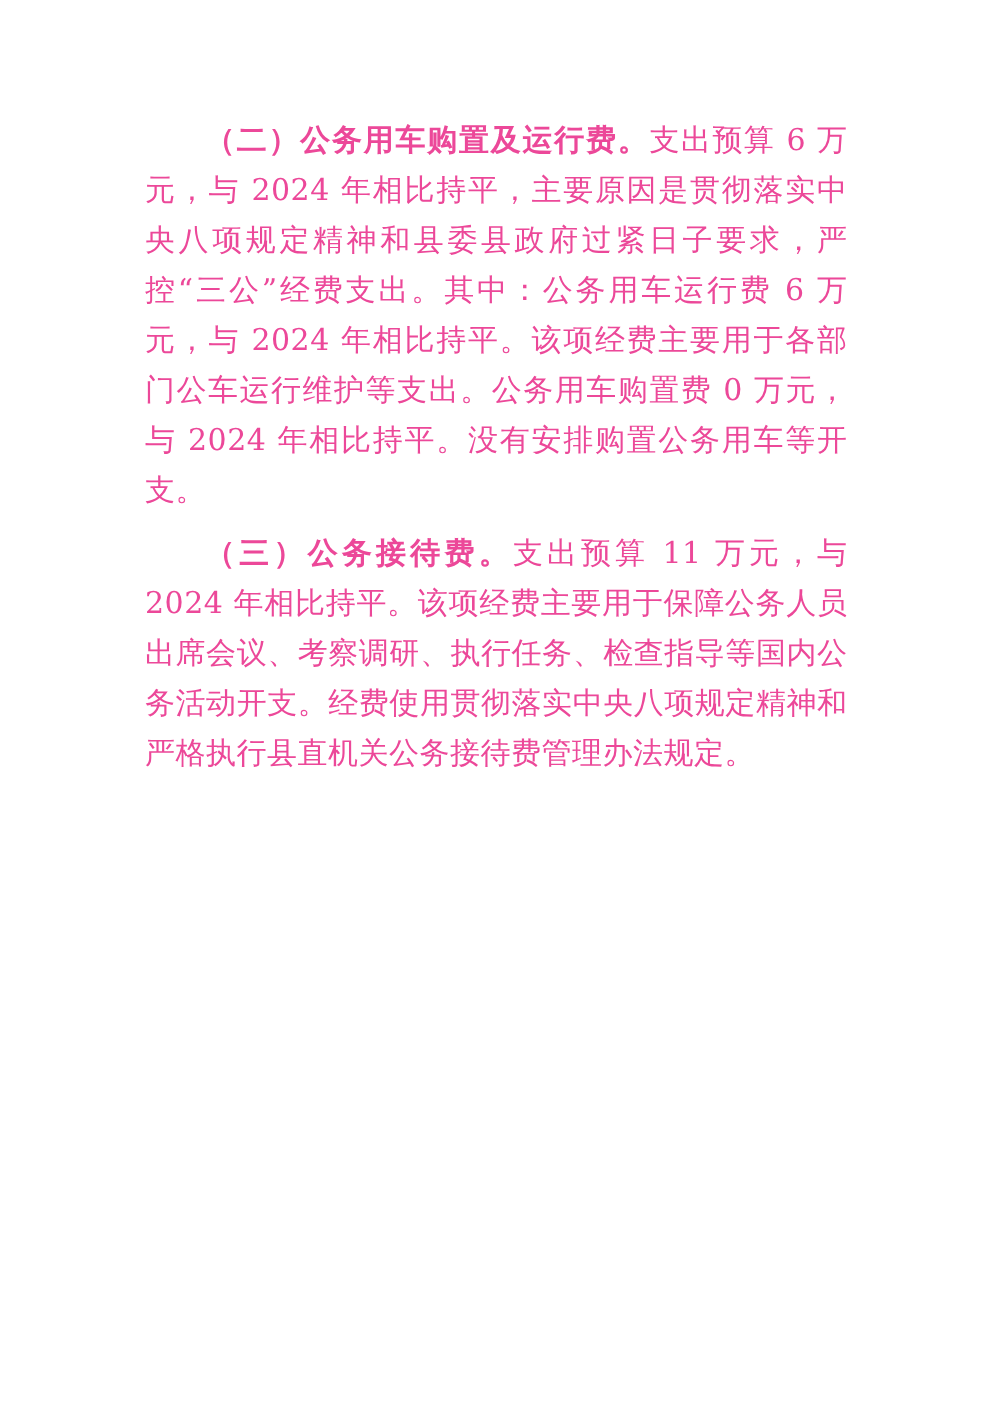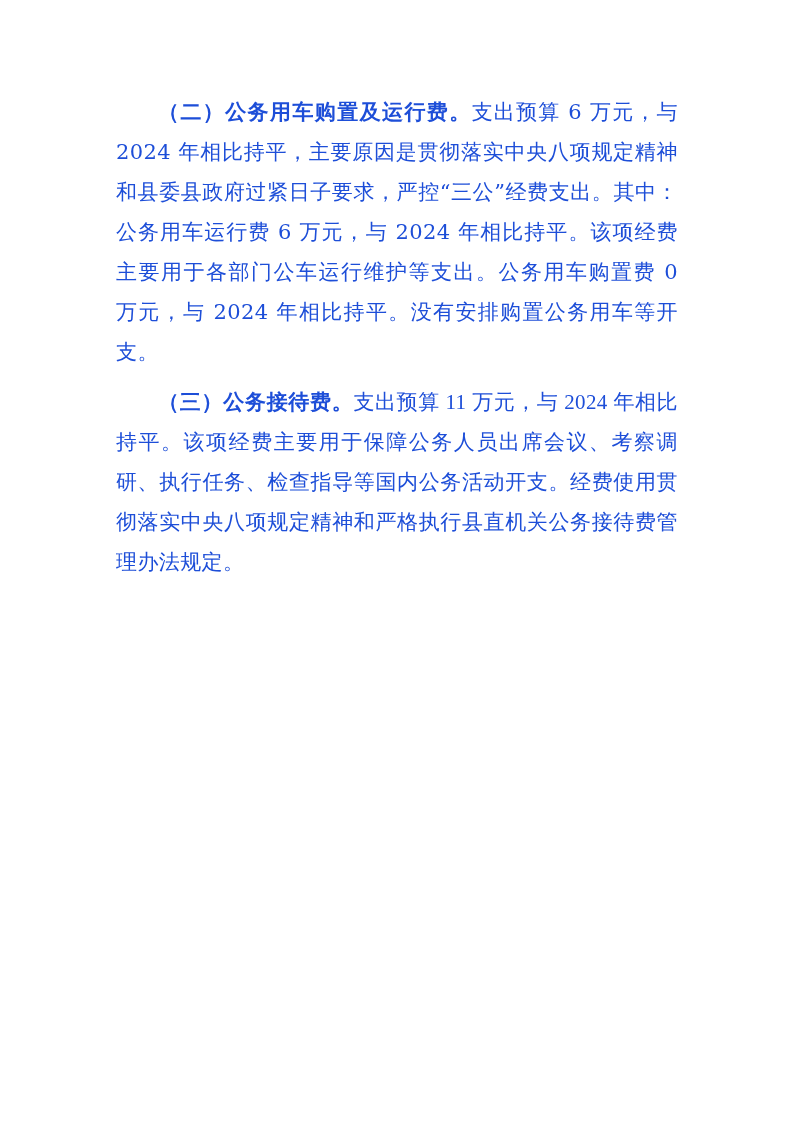--- a/index.html
+++ b/index.html
@@ -17,35 +17,34 @@
   }
   .doc-body {
     position: absolute;
     left: 116px;
     top: 92px;
     width: 562px;
   }
   .para {
     margin: 0 0 4px 0;
     font-family: "DejaVu Serif", "Liberation Serif", serif;
-    font-size: 21px;
+    font-size: 24px;
     line-height: 40px;
-    color: #1d4ed8;
+    color: #ec4899;
     text-align: justify;
     text-justify: inter-ideograph;
     text-indent: 2em;
     letter-spacing: 0.4px;
   }
   .para .lead {
     font-weight: bold;
     letter-spacing: 0.6px;
   }
   .para-gap {
     margin-top: 10px;
-    font-family: Liberation Serif, serif;
   }
 </style>
 </head>
 <body>
 
 <div class="page">
   <div class="doc-body">
 
     <p class="para">
       <span class="lead">（二）公务用车购置及运行费。</span><span>支出预算 6 万元，与 2024 年相比持平，主要原因是贯彻落实中央八项规定精神和县委县政府过紧日子要求，严控“三公”经费支出。其中：公务用车运行费 6 万元，与 2024 年相比持平。该项经费主要用于各部门公车运行维护等支出。公务用车购置费 0 万元，与 2024 年相比持平。没有安排购置公务用车等开支。</span>

